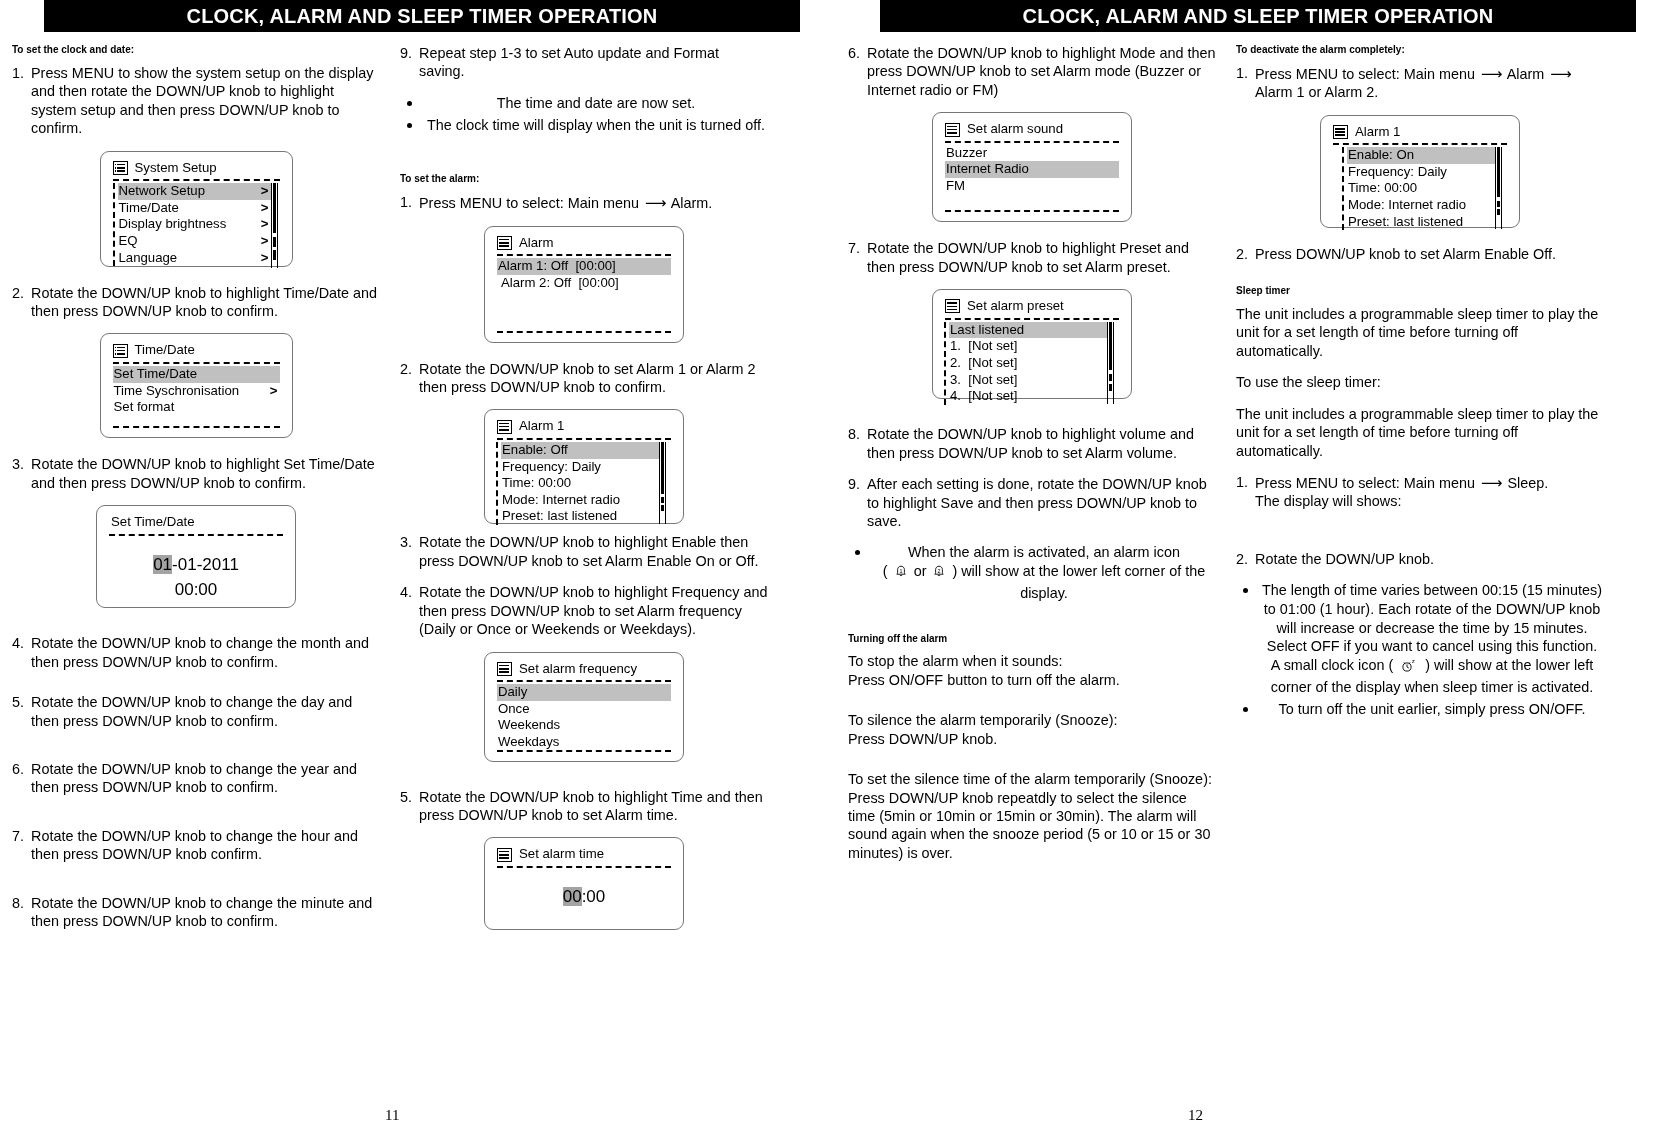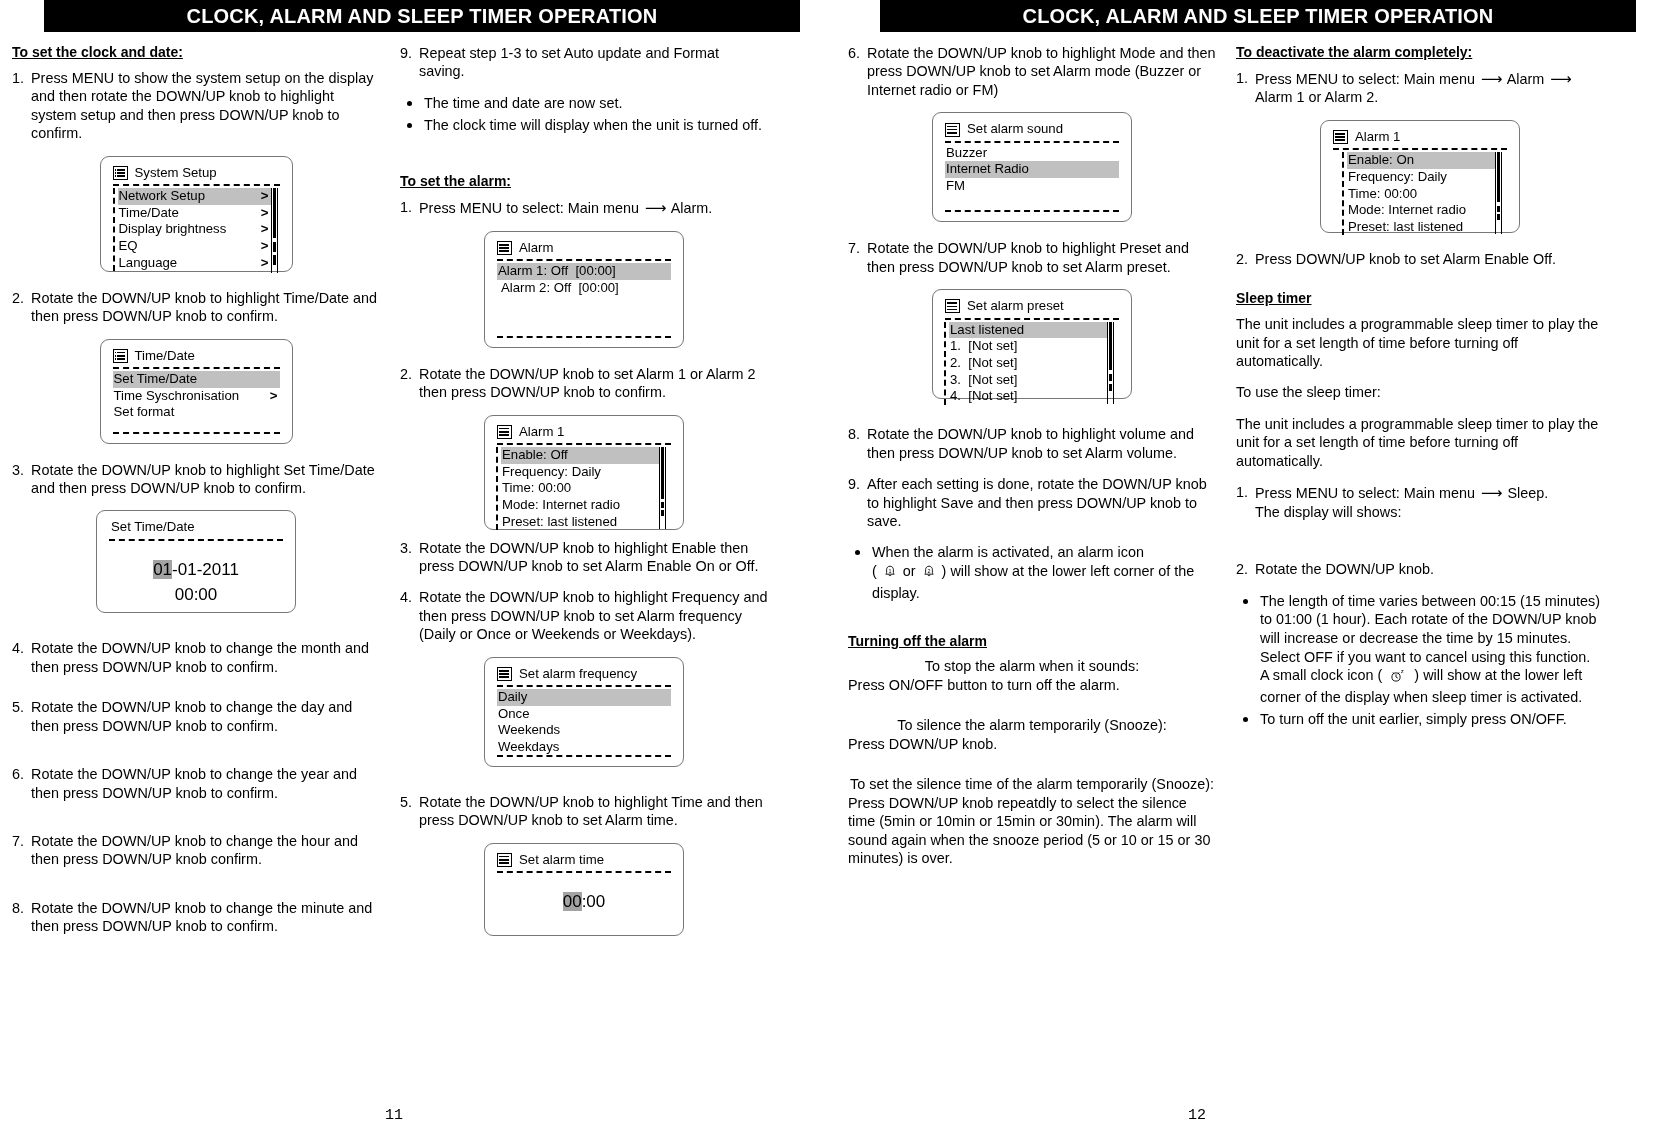--- a/index.html
+++ b/index.html
@@ -55,32 +55,31 @@
   .col {
     width: 380px;
     padding: 0 6px;
   }
   .col.c1 { margin-left: 6px; }
   .col.c2 { margin-left: 8px; }
 
   
   p, h3 { margin: 0; }
   .h-bold {
-    font-size: 14px;
+    font-size: 10px;
     font-weight: bold;
     line-height: 1.28;
     margin-bottom: 7px;
-    text-decoration: underline;
   }
   .para {
     font-size: 14.4px;
     line-height: 1.28;
     margin-bottom: 13px;
   }
-  .para.nogap { margin-bottom: 0; text-align: center; }
+  .para.nogap { margin-bottom: 0; }
   .gap-s  { height: 9px; }
   .gap-m  { height: 17px; }
   .gap-l  { height: 26px; }
 
   .numitem {
     display: flex;
     font-size: 14.4px;
     line-height: 1.28;
     margin-bottom: 13px;
   }
@@ -91,20 +90,21 @@
     list-style: none;
     margin: 0 0 13px 0;
     padding: 0;
   }
   ul.bullets li {
     position: relative;
     padding-left: 24px;
     font-size: 14.4px;
     line-height: 1.3;
     margin-bottom: 3px;
+    text-align: center;
   }
   ul.bullets li::before {
     content: "";
     position: absolute;
     left: 7px; top: 7px;
     width: 5px; height: 5px;
     border-radius: 50%;
     background: #000;
   }
   .arrow { font-size: 15px; padding: 0 2px; letter-spacing: -1px; }
@@ -207,21 +207,21 @@
   .menu-icon em:nth-of-type(2) { top: 6.2px; }
   .menu-icon em:nth-of-type(3) { top: 9.4px; }
 
   
   .ico-inline { display: inline-block; vertical-align: -3px; margin: 0 2px; }
 
   .pagenum {
     position: absolute;
     bottom: 14px;
     font-size: 15px;
-    font-family: Liberation Mono, monospace;
+    font-family: Liberation Serif, serif;
   }
   #page-left .pagenum  { left: 385px; }
   #page-right .pagenum { left: 352px; }
 </style>
 </head>
 <body>
 
 <div class="spread" id="page-left">
 
   <div class="header-bar">

